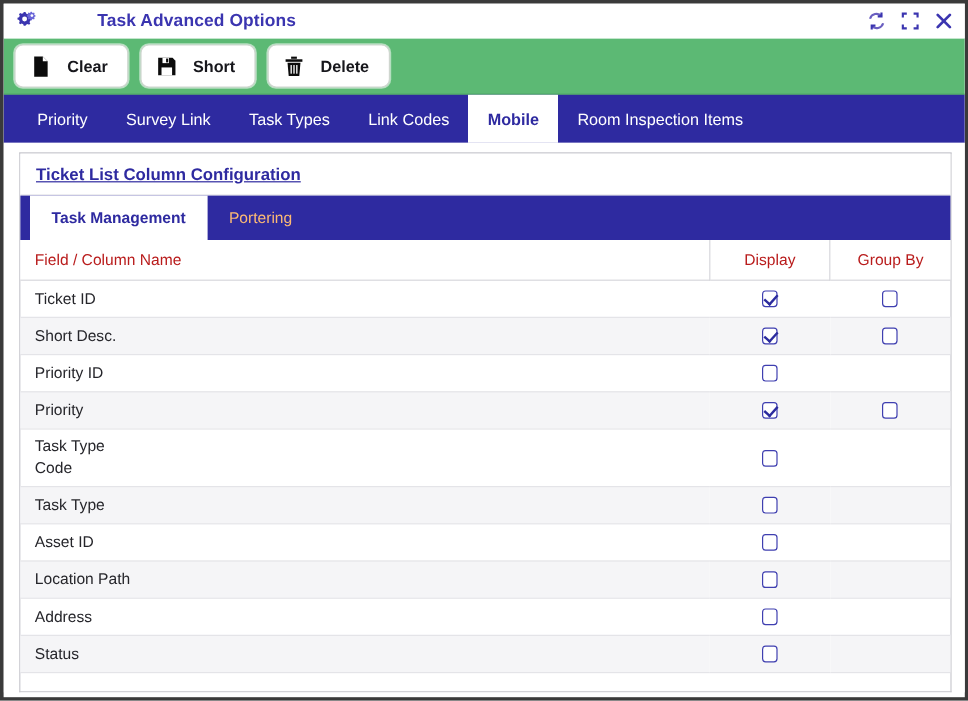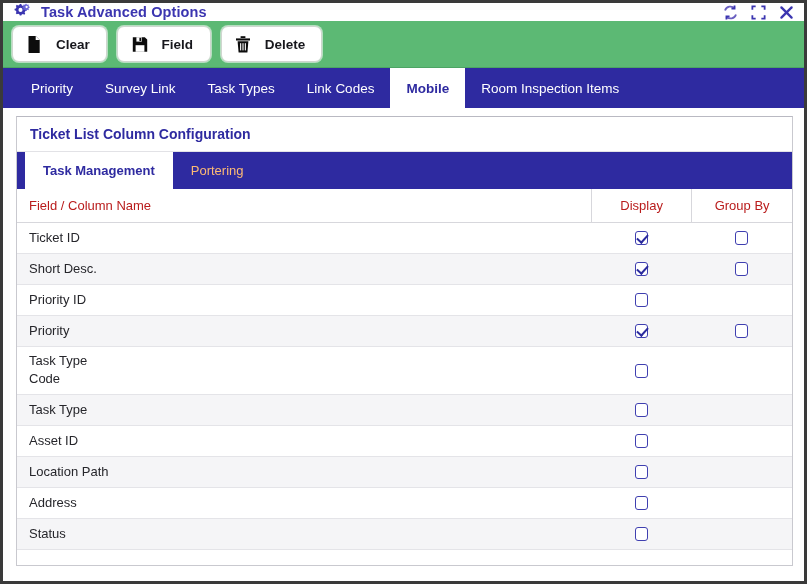--- a/index.html
+++ b/index.html
@@ -16,26 +16,27 @@
     position: relative;
     width: 807px;
     height: 584px;
     border: 3px solid #3a3a3a;
     background: #ffffff;
     overflow: hidden;
   }
 
   
   .titlebar {
-    height: 18px;
+    height: 29px;
     background: #ffffff;
     display: flex;
     align-items: center;
     padding: 0 10px 0 11px;
     position: relative;
+    gap: 40px;
   }
   .title-gear { width: 20px; height: 18px; position: relative; margin-right: 7px; flex: none; }
   .title-text {
     font-size: 14.5px;
     font-weight: bold;
     color: #3b35b0;
     letter-spacing: .1px;
     white-space: nowrap;
   }
   .title-actions {
@@ -110,20 +111,21 @@
   .card-header {
     height: 35px;
     display: flex;
     align-items: center;
     padding-left: 13px;
     font-size: 14px;
     font-weight: bold;
     color: #2e2aa0;
     background: #ffffff;
     border-bottom: 1px solid #e2e2e6;
+    text-decoration: underline;
   }
 
   
   .inner-tabs {
     height: 37px;
     background: #2e2aa0;
     display: flex;
     align-items: stretch;
     padding-left: 8px;
   }
@@ -252,21 +254,21 @@
 
     <div class="tbtn">
       <span class="tbtn-ico">
         <svg viewBox="0 0 18 19" width="18" height="19">
           <path d="M1.8 2.2h12.0l2.4 2.4v12.2H1.8z" fill="#0c0c0c"></path>
           <rect x="5.4" y="2.2" width="5.4" height="4.4" fill="#ffffff"></rect>
           <rect x="8.4" y="2.8" width="1.8" height="3.2" fill="#0c0c0c"></rect>
           <rect x="4.6" y="10.2" width="8.8" height="6.6" fill="#ffffff"></rect>
         </svg>
       </span>
-      <span class="tbtn-label">Field</span>
+      <span class="tbtn-label">Short</span>
     </div>
 
     <div class="tbtn">
       <span class="tbtn-ico">
         <svg viewBox="0 0 18 19" width="18" height="19">
           <rect x="2.0" y="3.4" width="14" height="2.1" fill="#0c0c0c"></rect>
           <rect x="6.6" y="1.2" width="4.8" height="1.8" fill="#0c0c0c"></rect>
           <path d="M3.6 6.2h10.8l-1.0 11.2H4.6z" fill="#0c0c0c"></path>
           <rect x="6.1" y="8.2" width="1.1" height="7.2" fill="#ffffff"></rect>
           <rect x="8.45" y="8.2" width="1.1" height="7.2" fill="#ffffff"></rect>

